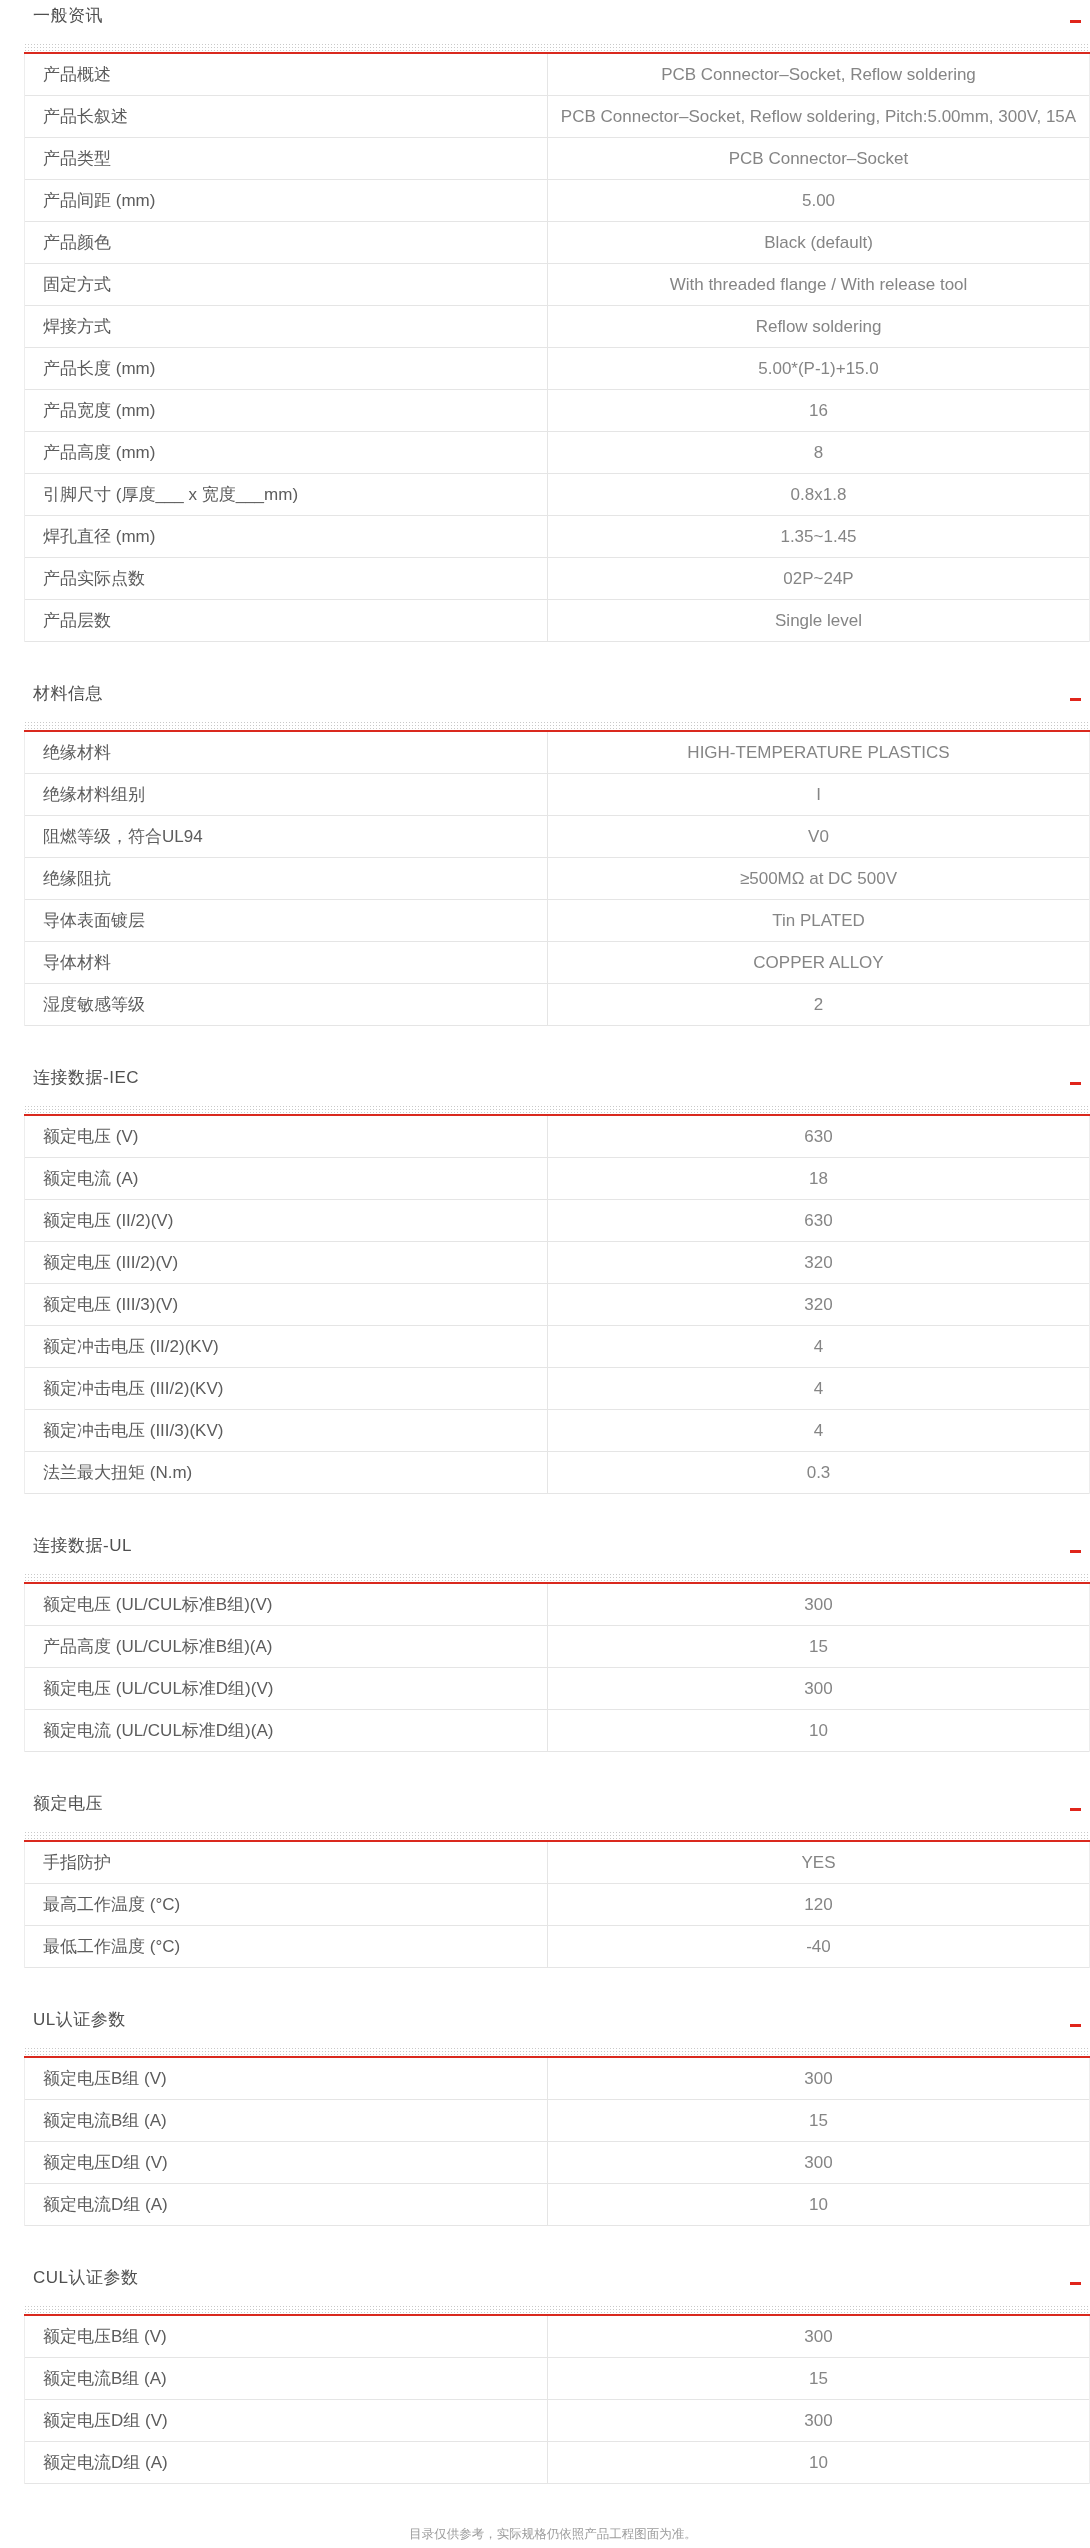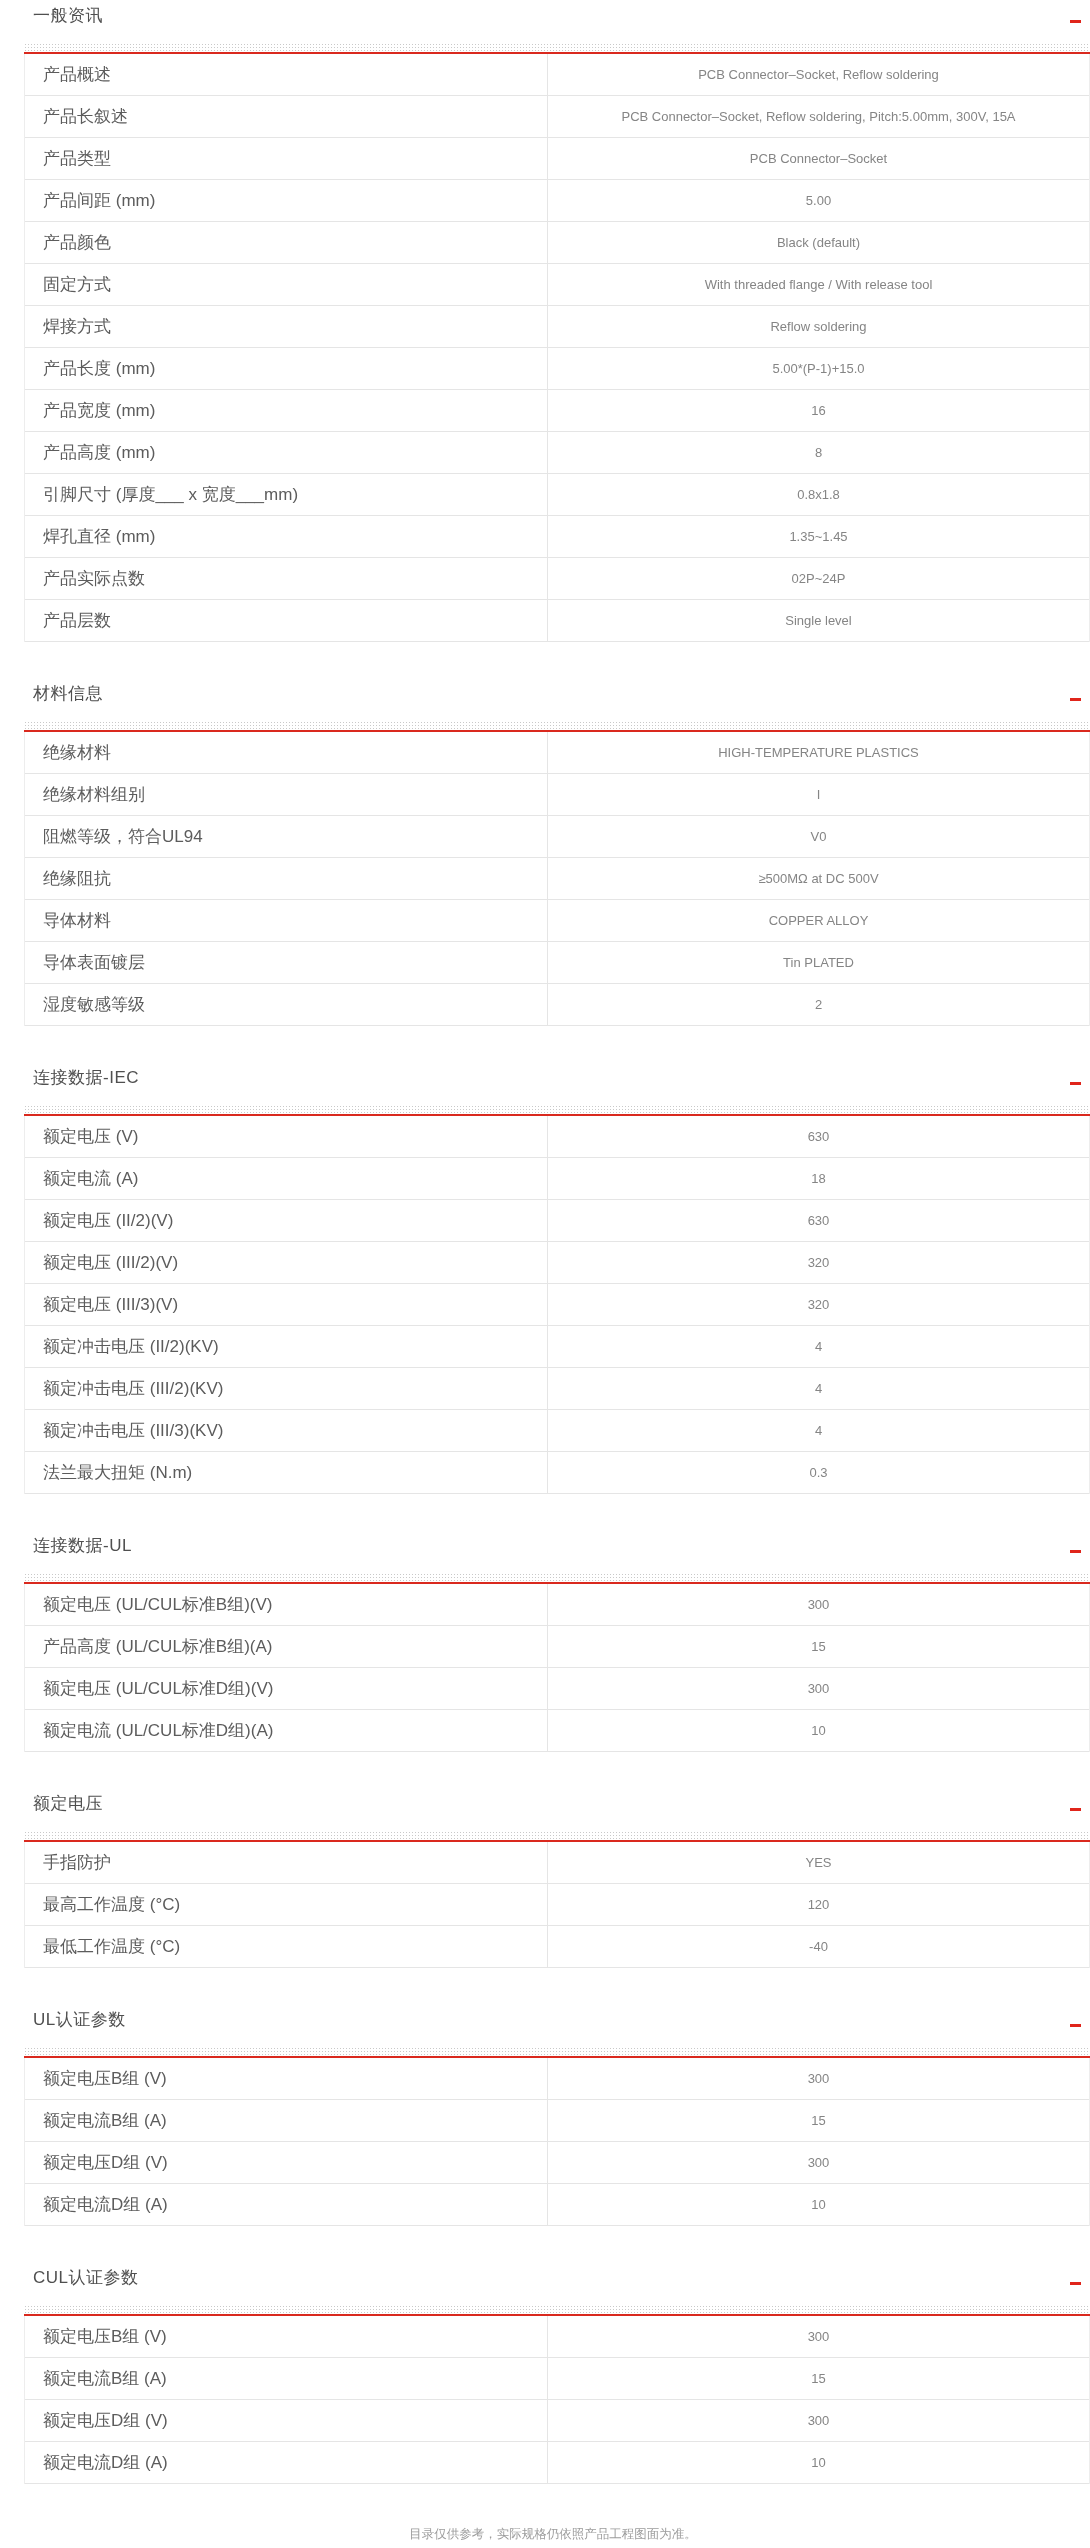--- a/index.html
+++ b/index.html
@@ -57,21 +57,21 @@
     align-self:stretch;
     display:flex;
     align-items:center;
     border-right:1px solid #e5e5e5;
     font-size:17px;
     color:#5c5c5c;
   }
   .cell-value{
     flex:1;
     text-align:center;
-    font-size:13px;
+    font-size:17px;
     color:#858585;
     padding:0 10px;
   }
   .footer-note{
     margin:42px 0 28px 16px;
     text-align:center;
     font-size:12.5px;
     color:#9c9c9c;
   }
 </style>
@@ -180,30 +180,30 @@
     <div class="cell-label">阻燃等级，符合UL94</div>
     <div class="cell-value">V0</div>
   </div>
 
   <div class="row">
     <div class="cell-label">绝缘阻抗</div>
     <div class="cell-value">≥500MΩ at DC 500V</div>
   </div>
 
   <div class="row">
+    <div class="cell-label">导体表面镀层</div>
+    <div class="cell-value">Tin PLATED</div>
+  </div>
+
+  <div class="row">
     <div class="cell-label">导体材料</div>
     <div class="cell-value">COPPER ALLOY</div>
   </div>
 
   <div class="row">
-    <div class="cell-label">导体表面镀层</div>
-    <div class="cell-value">Tin PLATED</div>
-  </div>
-
-  <div class="row">
     <div class="cell-label">湿度敏感等级</div>
     <div class="cell-value">2</div>
   </div>
 </div>
   </div>
 
   <div class="section">
     <div class="section-head">
       <span class="section-title">连接数据-IEC</span>
       <span class="minus-icon"></span>

